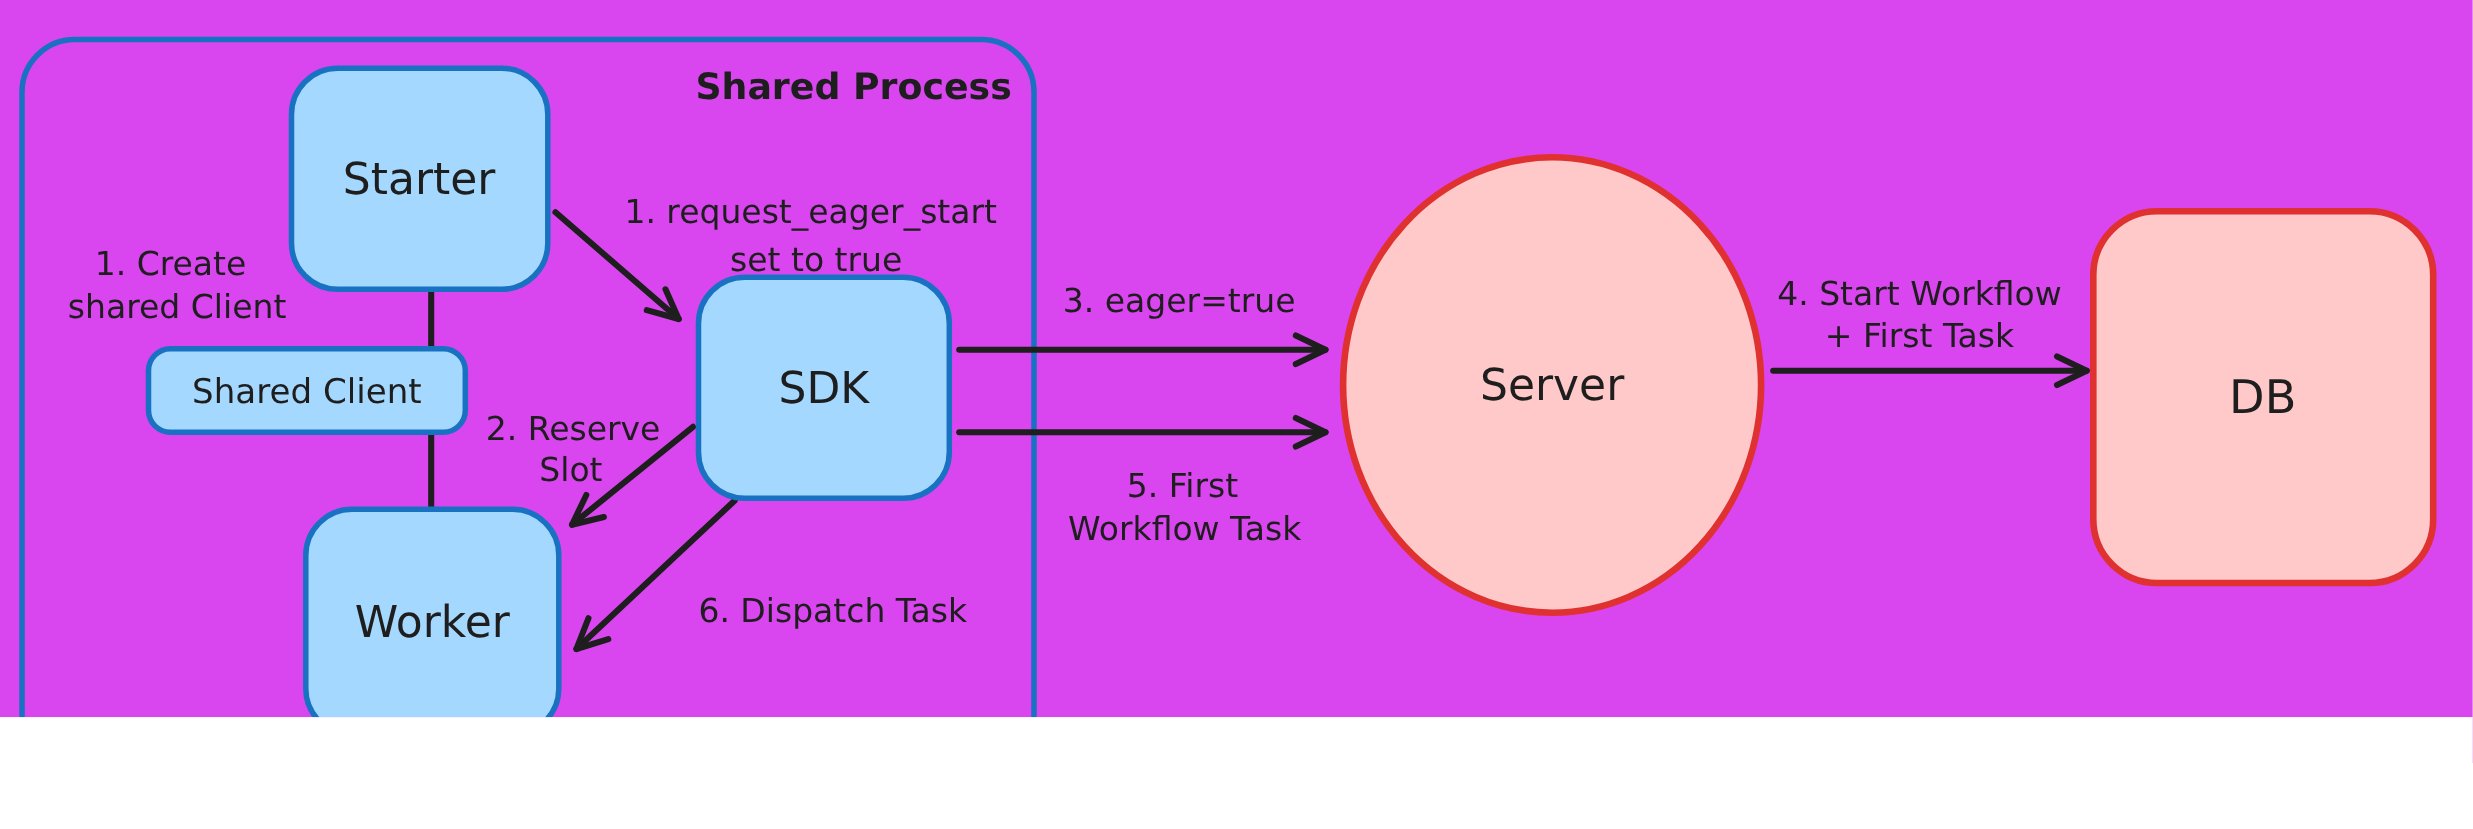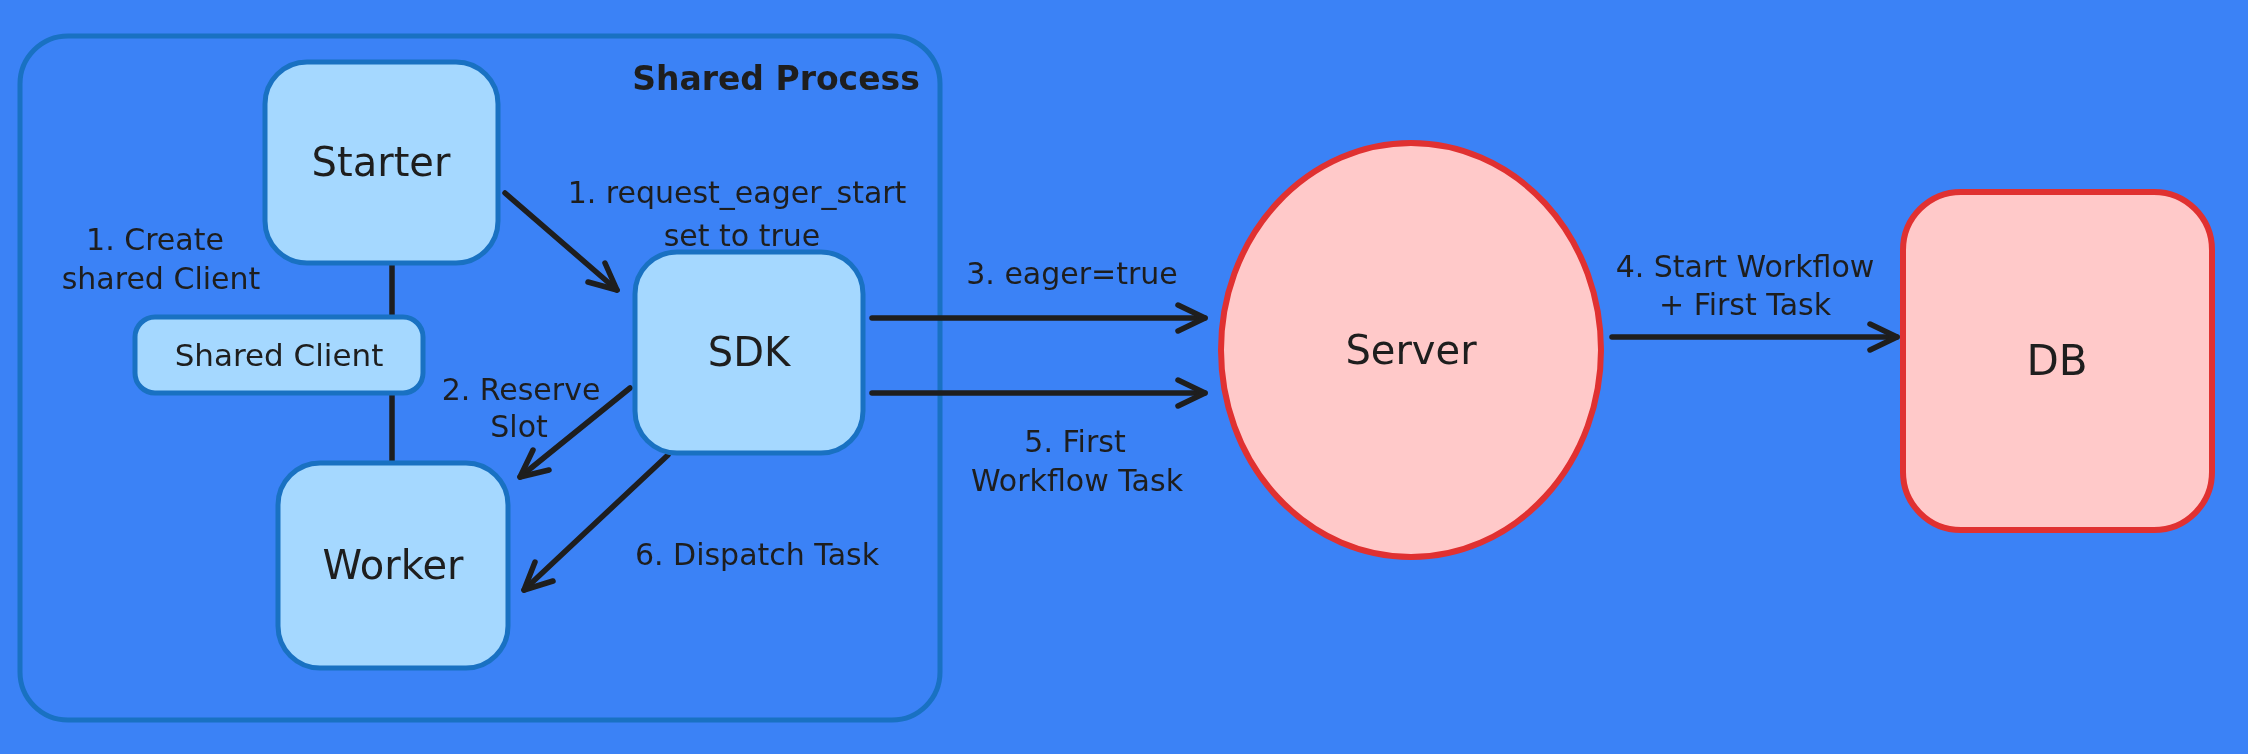--- a/index.html
+++ b/index.html
@@ -3,22 +3,22 @@
 <meta charset="utf-8">
 <style>
   html, body {
     margin: 0;
     padding: 0;
     background: #ffffff;
   }
   .stage {
     position: relative;
     width: 2248px;
-    height: 754px;
-    background: #3b82f6;
+    height: 652px;
+    background: #d946ef;
     overflow: hidden;
     text-decoration: underline;
   }
   svg {
     display: block;
   }
   .node-shape {
     stroke-width: 5px;
   }
   .connector {

